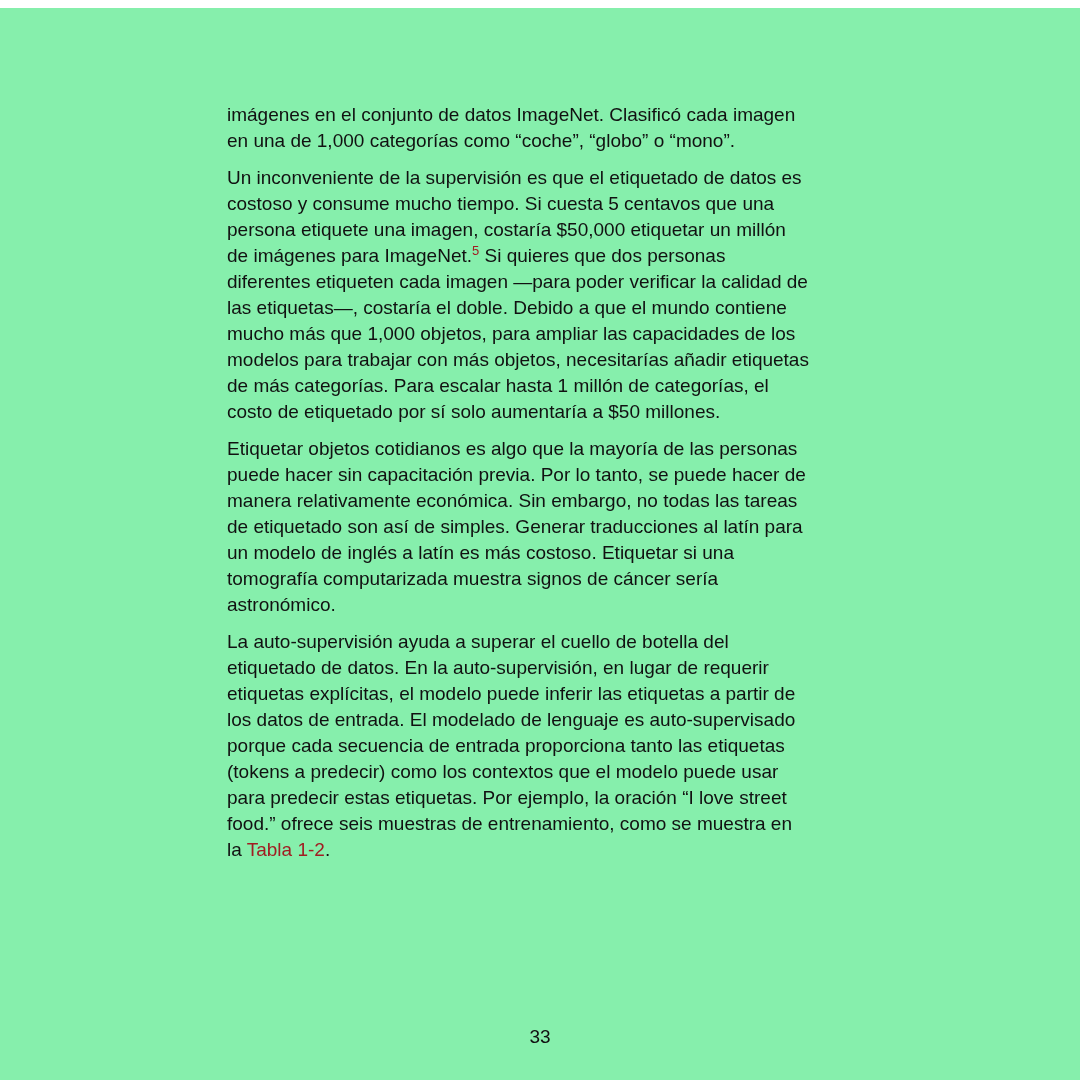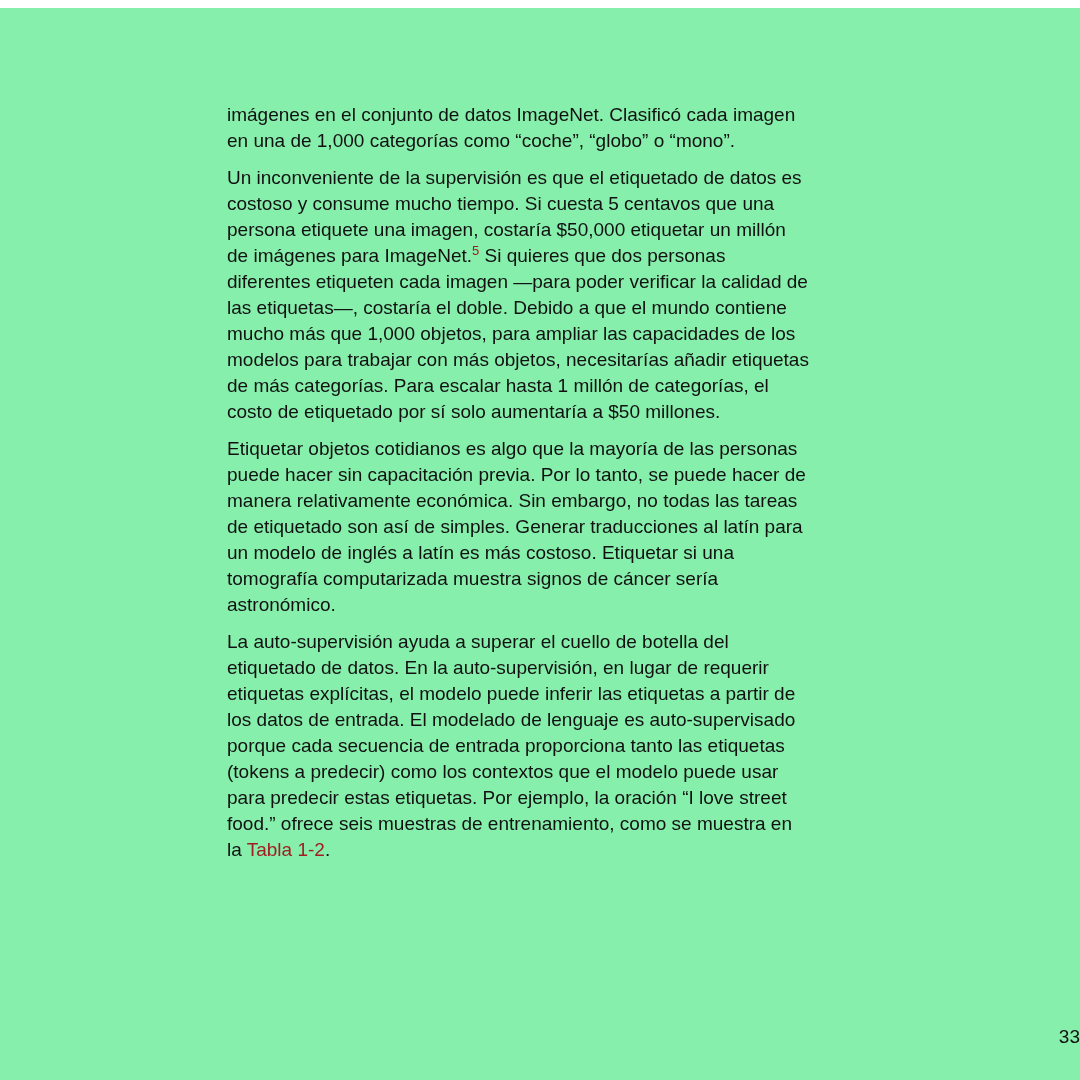--- a/index.html
+++ b/index.html
@@ -44,21 +44,21 @@
   a.xref-link {
     color: #a11d22;
     text-decoration: none;
     cursor: pointer;
   }
   .page-number {
     position: absolute;
     left: 0;
     top: 1016px;
     width: 1080px;
-    text-align: right;
+    text-align: center;
     font-size: 19px;
     line-height: 26px;
     color: #111111;
   }
 </style>
 </head>
 <body>
 
 <div class="page">
 

